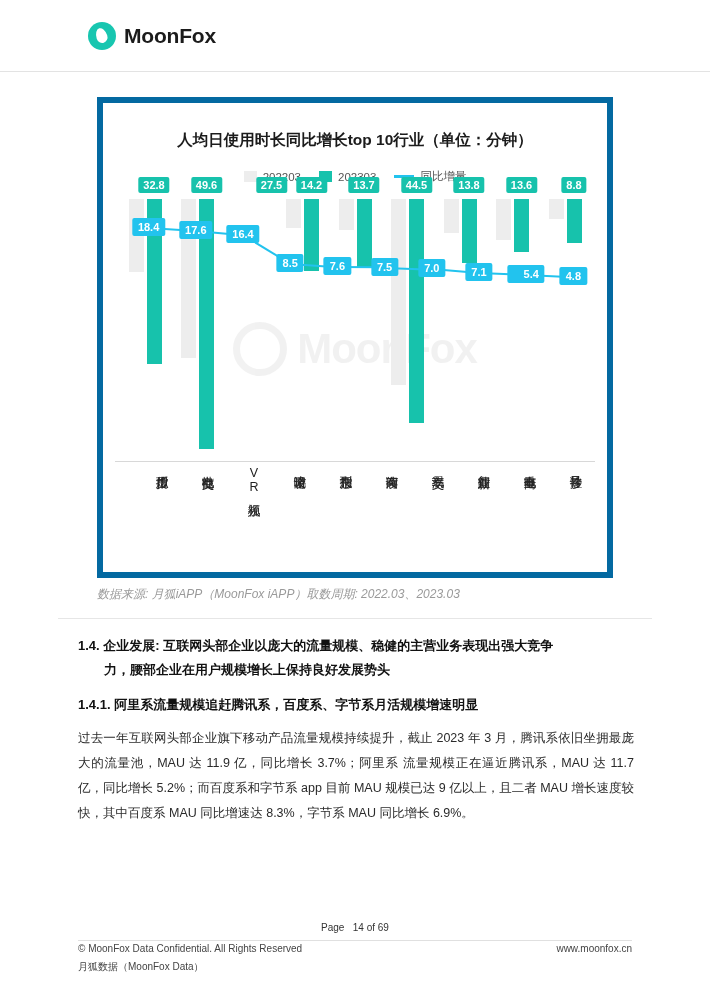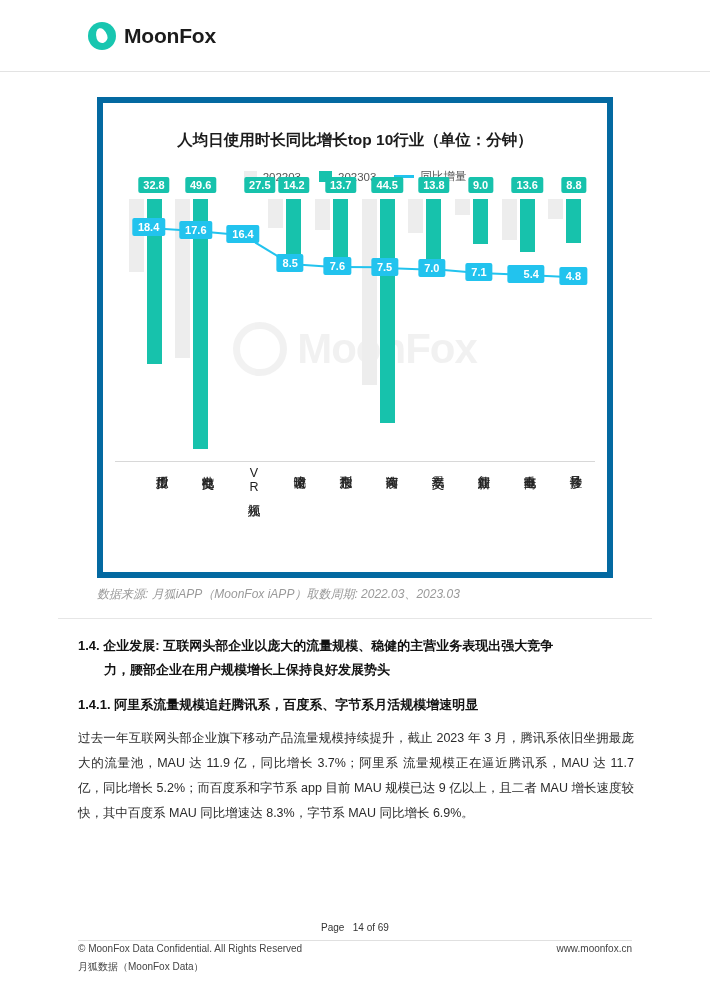--- a/index.html
+++ b/index.html
@@ -356,26 +356,20 @@
             <span class="bar-label">44.5</span>
           </div>
         </div>
         <div class="col">
           <div class="bar prev" style="height: 34.2615px;"></div>
           <div class="bar cur" style="height: 64px;">
             <span class="bar-label">13.8</span>
           </div>
         </div>
         <div class="col">
-          <div class="bar prev" style="height: 15.6192px;"></div>
-          <div class="bar cur" style="height: 45.3462px;">
-            <span class="bar-label">9.0</span>
-          </div>
-        </div>
-        <div class="col">
           <div class="bar prev" style="height: 41.3154px;"></div>
           <div class="bar cur" style="height: 53px;">
             <span class="bar-label">13.6</span>
           </div>
         </div>
         <div class="col">
           <div class="bar prev" style="height: 20.1538px;"></div>
           <div class="bar cur" style="height: 44.3385px;">
             <span class="bar-label">8.8</span>
           </div>

